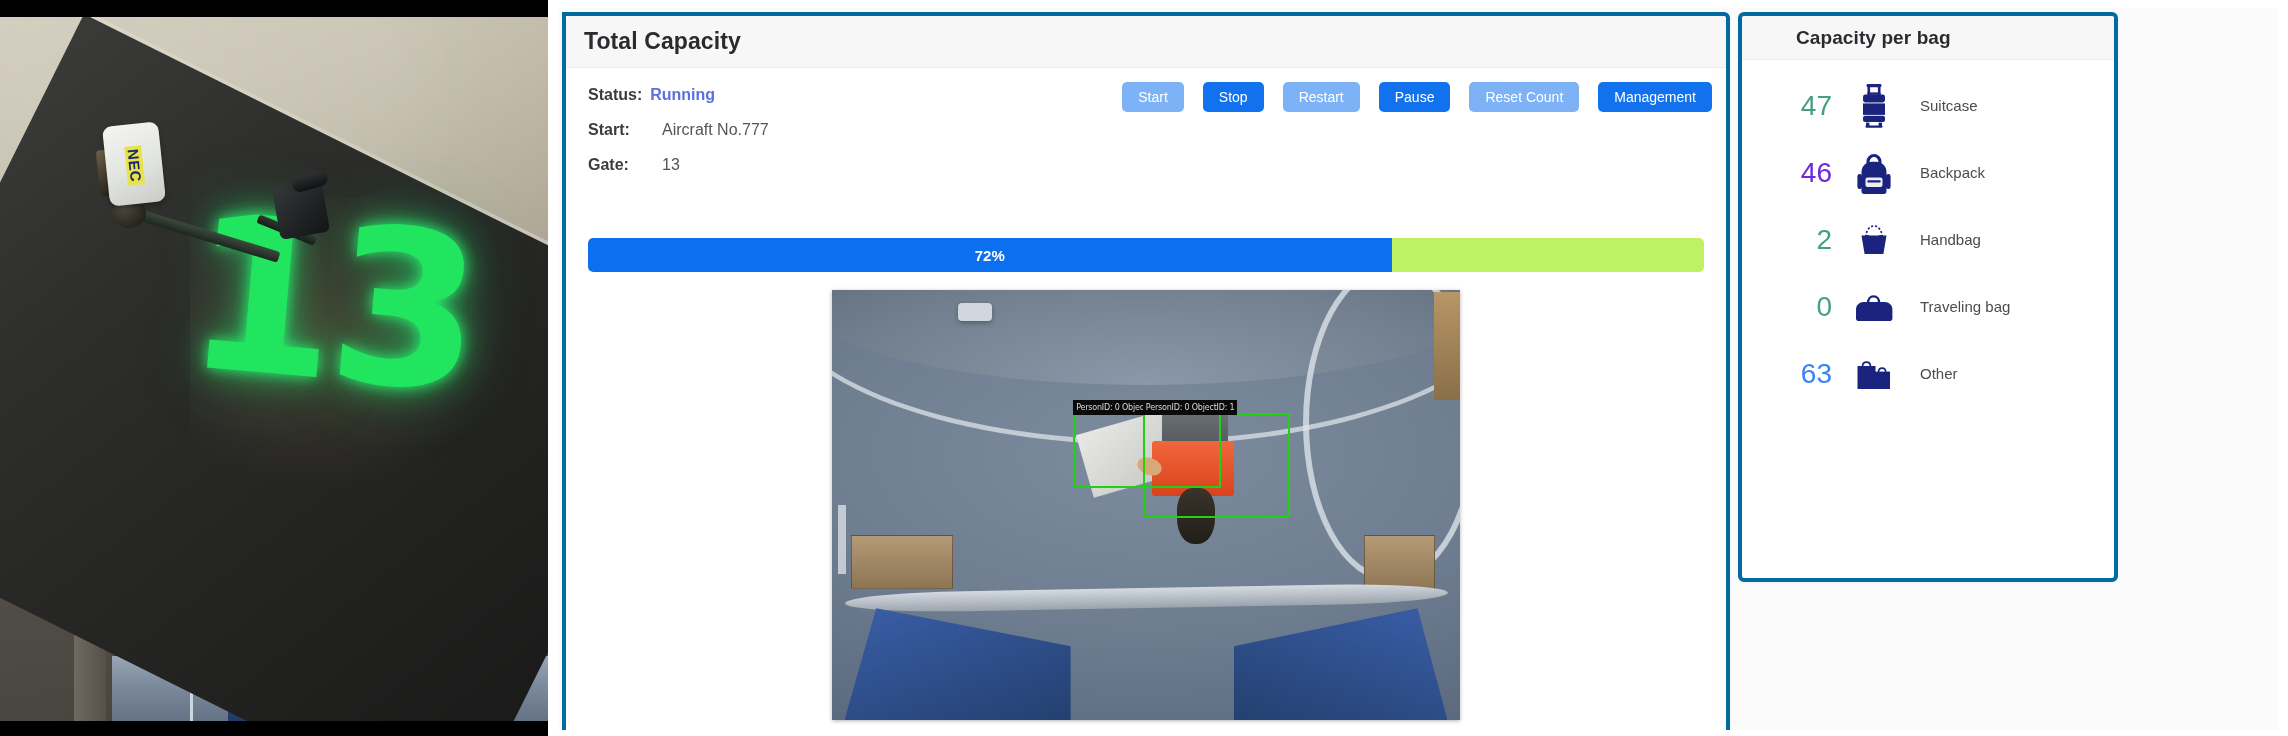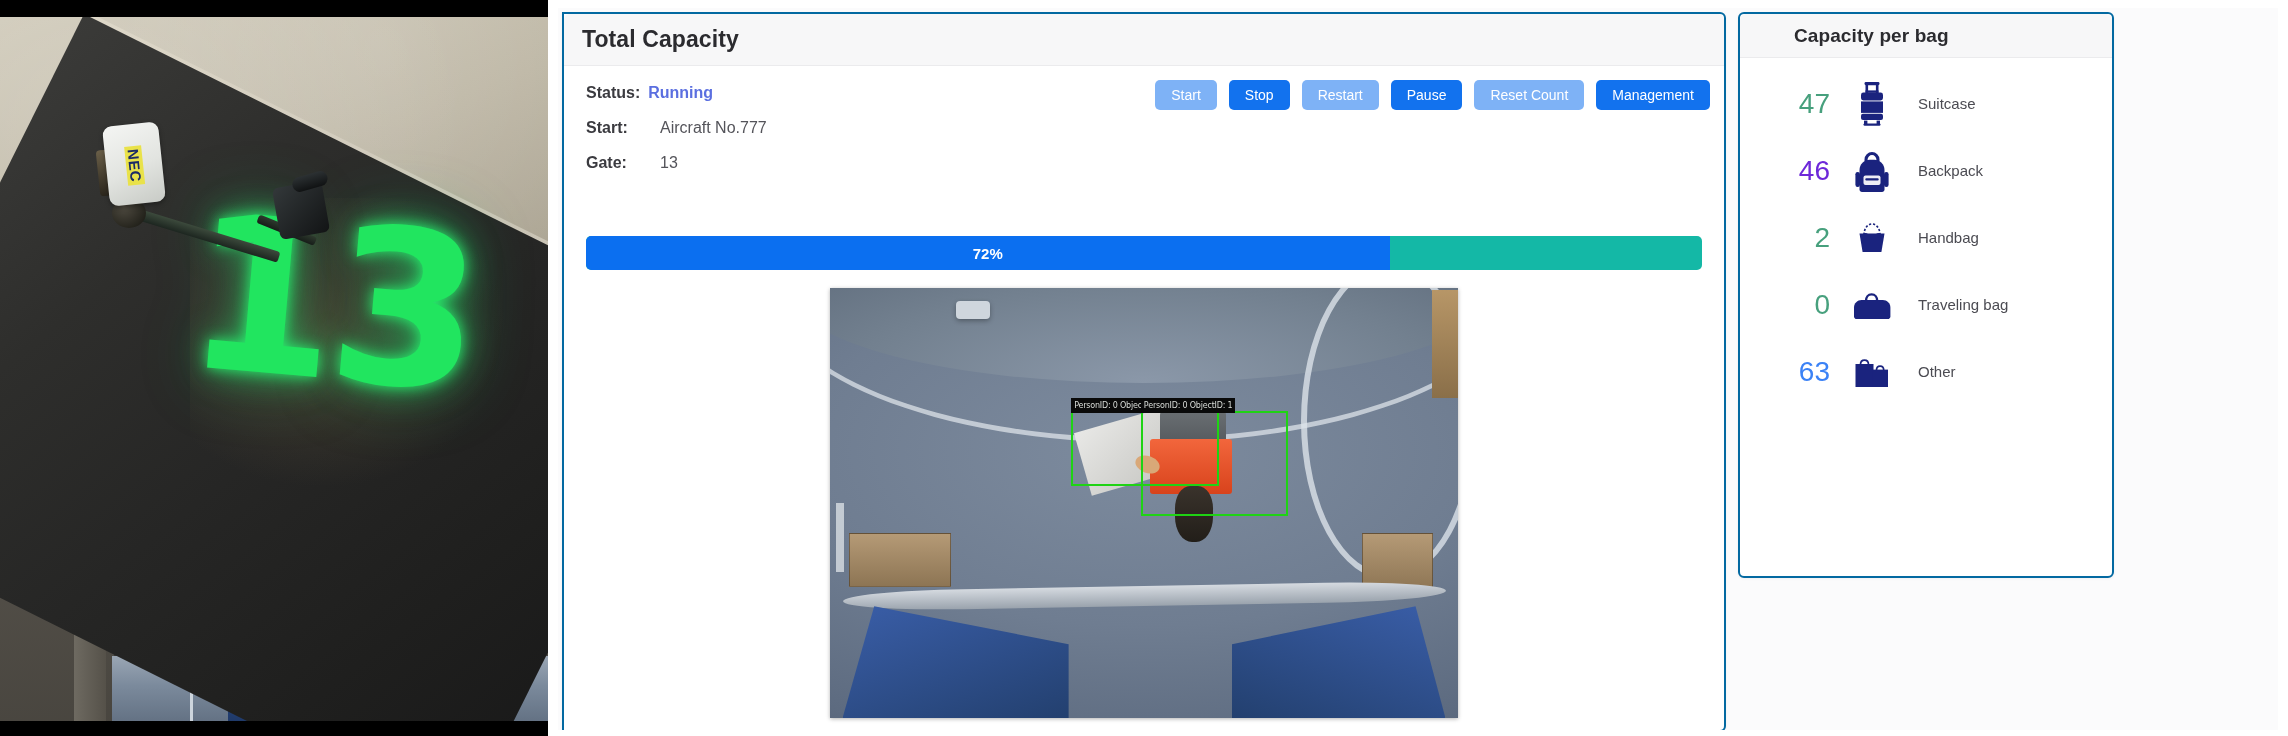--- a/index.html
+++ b/index.html
@@ -200,21 +200,21 @@
   }
   .app-bg {
     position:absolute; left:0; top:0; width:1720px; height:722px;
     background: #fbfbfc;
   }
 
   
   .card {
     position:absolute;
     background:#fff;
-    border:2px solid #0369a1;
+    border:4px solid #0369a1;
     border-radius: 6px;
     box-shadow: 0 1px 3px rgba(16,24,40,.05);
   }
   #main-card {
     left: 4px; top: 4px;
     width: 1160px; height: 716px;
     border-top-left-radius: 0;
     border-bottom-left-radius: 0;
   }
   .card-header {
@@ -252,21 +252,21 @@
     flex: none;
   }
   .info-value { color:#54545a; font-weight: 400; }
   .info-value.status { color:#5b6fe0; font-weight:600; margin-left: 2px; }
   #row-status .info-label { width:auto; margin-right:6px; }
 
   
   .btn-row {
     position:absolute;
     right: 14px; top: 14px;
-    display:flex; align-items:center; gap: 12px;
+    display:flex; align-items:center; gap: 19px;
   }
   .btn {
     border: none;
     border-radius: 5px;
     color: #ffffff;
     font-family:"Liberation Sans", sans-serif;
     font-size: 14px;
     font-weight: 400;
     padding: 8px 16px;
     line-height: 1;
@@ -275,21 +275,21 @@
   }
   .btn.light { background: #7eb2f6; }
   .btn.dark  { background: #1272ee; }
 
   
   .progress-wrap {
     position:absolute;
     left: 22px; right: 22px;
     top: 170px;
     height: 34px;
-    background: #14b8a6;
+    background: #bef264;
     border-radius: 5px;
     overflow:hidden;
   }
   .progress-fill {
     height: 100%;
     background: #0b6ff0;
     border-radius: 5px 0 0 5px;
     display:flex; align-items:center; justify-content:center;
     color:#fff; font-size:15px; font-weight:600;
   }

